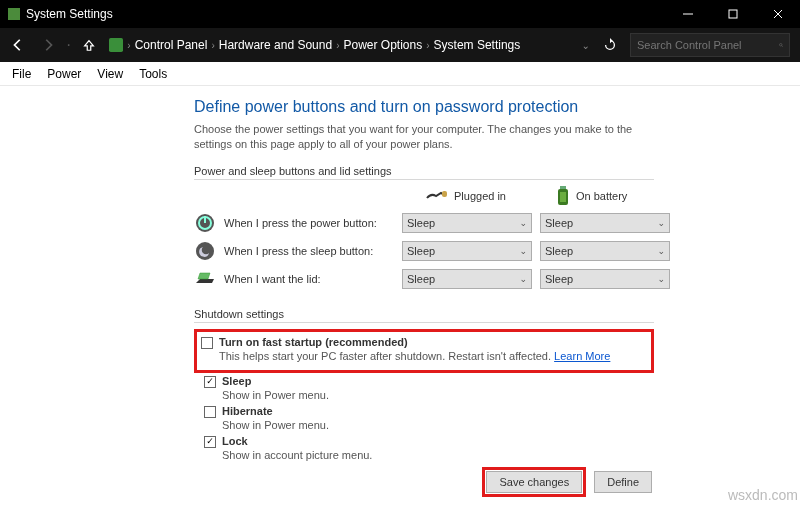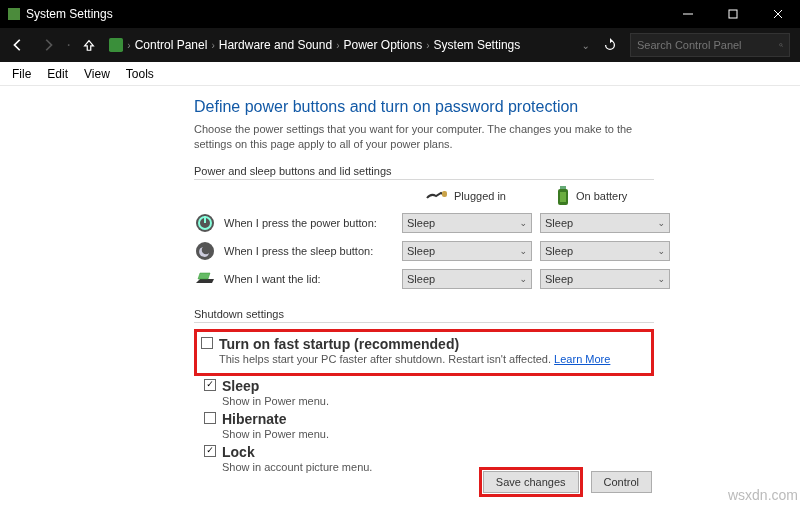--- a/index.html
+++ b/index.html
@@ -31,21 +31,21 @@
   .hr { border-top: 1px solid #d8d8d8; margin-bottom: 6px; }
   .grid { display: grid; grid-template-columns: 200px 130px 130px; gap: 6px 8px; align-items: center; font-size: 11px; }
   .col-hdr { display: flex; align-items: center; gap: 6px; justify-content: flex-start; font-size: 11px; padding-left: 16px; }
   .col-hdr.plugged { padding-left: 24px; }
   .row-lbl { display: flex; align-items: center; gap: 8px; }
   .row-icon { width: 22px; height: 22px; display: flex; align-items: center; justify-content: center; }
   .select { height: 20px; border: 1px solid #adadad; background: #e1e1e1; font-size: 11px; padding: 0 4px; display: flex; align-items: center; justify-content: space-between; }
   .select-arrow { color: #555; font-size: 9px; }
   .shutdown { margin-top: 18px; }
   .highlight-box { border: 3px solid #e11b1b; padding: 3px 4px 4px 4px; margin: 3px 0 2px 0; }
-  .chk-row { display: flex; align-items: flex-start; gap: 6px; font-size: 14px; margin: 1px 0 1px 10px; }
+  .chk-row { display: flex; align-items: flex-start; gap: 6px; font-size: 11px; margin: 1px 0 1px 10px; }
   .highlight-box .chk-row { margin-left: 0; }
   .chk { width: 12px; height: 12px; border: 1px solid #666; background: #fff; margin-top: 1px; display: flex; align-items: center; justify-content: center; font-size: 9px; color: #000; line-height: 1; flex-shrink: 0; }
   .chk.checked::after { content: "✓"; }
   .chk-body b { font-weight: 600; }
   .chk-sub { font-size: 11px; color: #555; margin: 0 0 4px 28px; }
   .link { color: #0b57d0; text-decoration: underline; font-size: 11px; }
   .footer { position: absolute; bottom: 12px; right: 148px; display: flex; gap: 12px; align-items: flex-start; }
   .btn { height: 22px; padding: 0 12px; font-size: 11px; background: #e1e1e1; border: 1px solid #adadad; display: flex; align-items: center; }
   .btn.primary-frame { outline: 3px solid #e11b1b; outline-offset: 1px; }
   .watermark { position: absolute; bottom: 2px; right: 2px; font-size: 14px; color: #bbb; }
@@ -120,21 +120,21 @@
       <svg viewBox="0 0 16 16">
           <circle cx="7" cy="7" r="5" fill="none" stroke="#888" stroke-width="1.5"></circle>
           <line x1="11" y1="11" x2="15" y2="15" stroke="#888" stroke-width="1.5"></line>
         </svg>
     </div>
   </div>
 </div>
 
 <div class="menu-bar">
   <span class="menu-item">File</span>
-  <span class="menu-item">Edit</span>
+  <span class="menu-item">Power</span>
   <span class="menu-item">View</span>
   <span class="menu-item">Tools</span>
 </div>
 
 <div class="content">
   <div class="content-inner">
     <div class="h1">Define power buttons and turn on password protection</div>
     <div class="desc">Choose the power settings that you want for your computer. The changes you make to the settings on this page apply to all of your power plans.</div>
 
     <div class="section-label">Power and sleep buttons and lid settings</div>
@@ -243,17 +243,17 @@
       <div class="chk-row">
         <div class="chk checked"></div>
         <div class="chk-body"><b>Lock</b></div>
       </div>
       <div class="chk-sub">Show in account picture menu.</div>
     </div>
   </div>
 
   <div class="footer">
     <div class="btn primary-frame">Save changes</div>
-    <div class="btn">Control</div>
+    <div class="btn">Define</div>
   </div>
 
   <div class="watermark">wsxdn.com</div>
 </div>
 
 </body></html>

